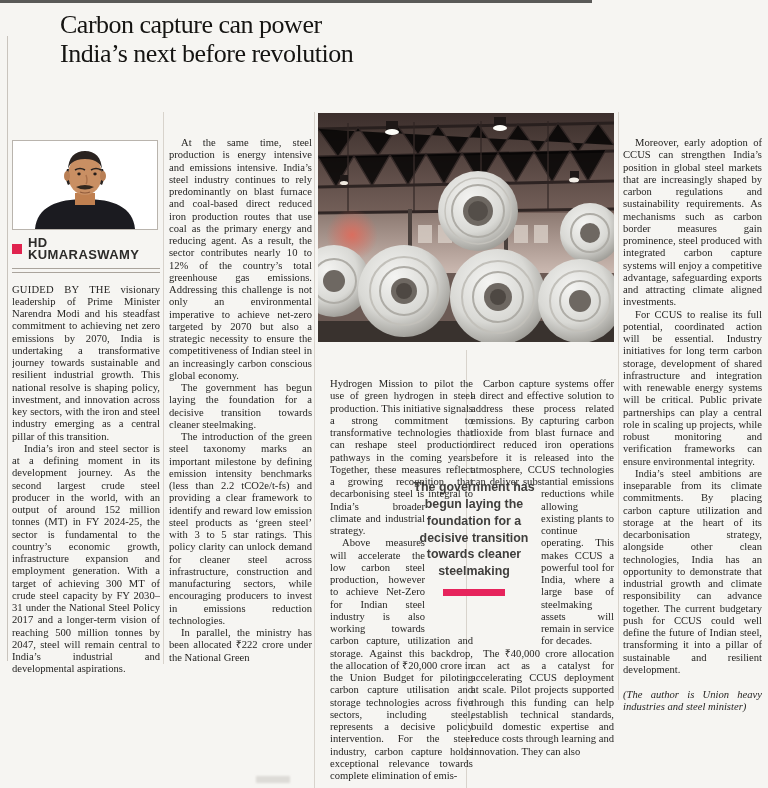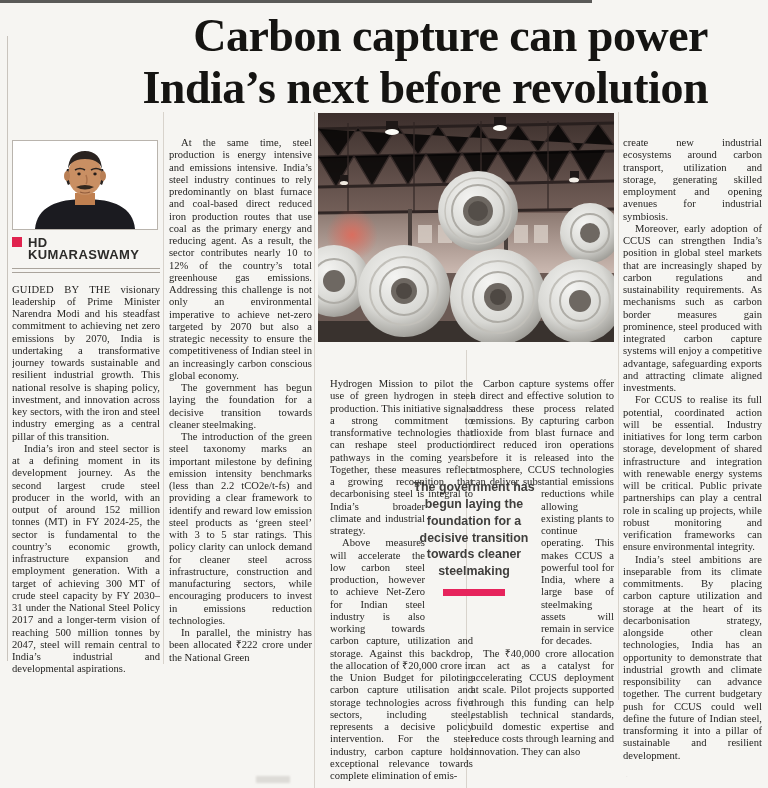--- a/index.html
+++ b/index.html
@@ -8,39 +8,39 @@
     width:768px;height:788px;
     background:#f6f5f2;
     overflow:hidden;
     font-family:"Liberation Serif", serif;
     color:#262523;
   }
   .top-strip{position:absolute;left:0;top:0;width:592px;height:3px;background:#5a5a58;}
   .left-edge{position:absolute;left:7px;top:36px;width:1px;height:625px;background:#c9c4bd;}
   .headline{
     position:absolute;left:60px;top:10px;width:648px;
-    text-align:right;font-weight:bold;color:#151412;
-    font-size:46px;line-height:1.12;letter-spacing:-0.5px;
+    text-align:left;font-weight:normal;color:#151412;
+    font-size:26px;line-height:1.12;letter-spacing:-0.5px;
   }
   .divider{position:absolute;width:1px;background:#d8d3cc;}
   .col{
     position:absolute;
     font-size:10.6px;line-height:12.25px;
     text-align:justify;
     overflow:hidden;
     margin-top:28px;
   }
   .col p{margin:0;}
   .col p.ind{text-indent:12px;}
   .lead{font-weight:normal;letter-spacing:0.2px;}
   .photo-box{
     width:146px;height:90px;background:#ffffff;
     border:1px solid #b9b4ad;box-sizing:border-box;overflow:hidden;
   }
-  .byline-row{display:flex;gap:6px;margin-top:7px;}
+  .byline-row{display:flex;align-items:center;gap:6px;margin-top:7px;}
   .byline-sq{width:10px;height:10px;background:#e0234e;flex:0 0 auto;}
   .byline-name{
     font-family:"Liberation Sans", sans-serif;
     font-weight:bold;font-size:13px;letter-spacing:0.4px;color:#2c2b29;
   }
   .double-rule{height:3px;border-top:1px solid #aaa49c;border-bottom:1px solid #aaa49c;margin-top:6px;margin-bottom:11px;}
   .news-photo{
     position:absolute;left:318px;top:113px;width:296px;height:229px;
     background:#6b5a54;overflow:hidden;
   }
@@ -244,21 +244,20 @@
     <p class="ind">Carbon capture systems offer a direct and effective solution to address these process related emissions. By capturing carbon dioxide from blast furnace and direct reduced iron operations before it is released into the atmosphere, CCUS technologies can deliver substantial emissions reductions while allowing existing plants to continue operating. This makes CCUS a powerful tool for India, where a large base of steelmaking assets will remain in service for decades.</p>
     <p class="ind">The ₹40,000 crore allocation can act as a catalyst for accelerating CCUS deployment at scale. Pilot projects supported through this funding can help establish technical standards, build domestic expertise and reduce costs through learning and innovation. They can also</p>
   </div>
 
   <div class="pull-quote">
     <div>The government has begun laying the foundation for a decisive transition towards cleaner steelmaking</div>
     <div class="pq-bar"></div>
   </div>
 
   <div class="col" style="left:623px;top:109px;width:139px;height:640px;">
-    <p>create new industrial ecosystems around carbon transport, utilization and storage, generating skilled employment and opening avenues for industrial symbiosis.</p>
     <p class="ind">Moreover, early adoption of CCUS can strengthen India’s position in global steel markets that are increasingly shaped by carbon regulations and sustainability requirements. As mechanisms such as carbon border measures gain prominence, steel produced with integrated carbon capture systems will enjoy a competitive advantage, safeguarding exports and attracting climate aligned investments.</p>
     <p class="ind">For CCUS to realise its full potential, coordinated action will be essential. Industry initiatives for long term carbon storage, development of shared infrastructure and integration with renewable energy systems will be critical. Public private partnerships can play a central role in scaling up projects, while robust monitoring and verification frameworks can ensure environmental integrity.</p>
     <p class="ind">India’s steel ambitions are inseparable from its climate commitments. By placing carbon capture utilization and storage at the heart of its decarbonisation strategy, alongside other clean technologies, India has an opportunity to demonstrate that industrial growth and climate responsibility can advance together. The current budgetary push for CCUS could well define the future of Indian steel, transforming it into a pillar of sustainable and resilient development.</p>
     <p class="author-note">(The author is Union heavy industries and steel minister)</p>
   </div>
 
   <div class="watermark"></div>
 </div>
 
 </body></html>

